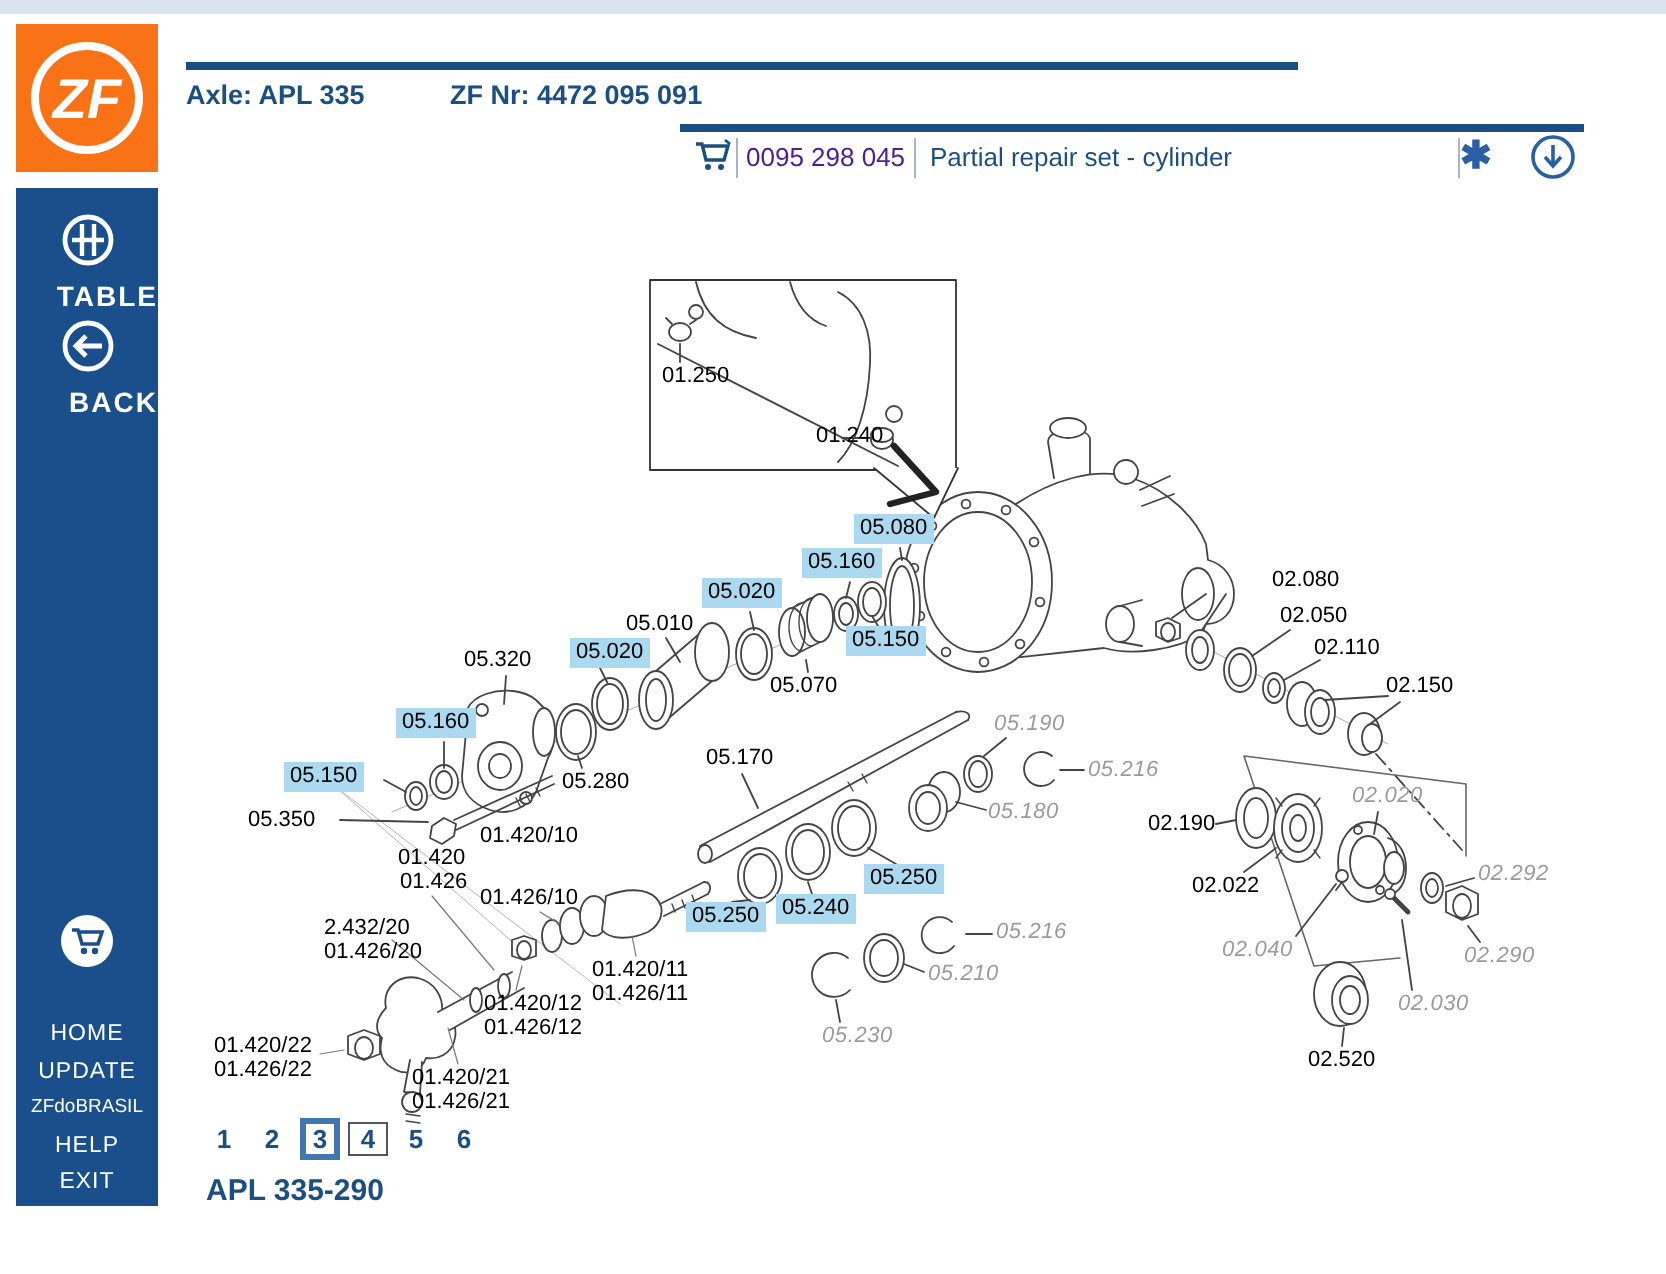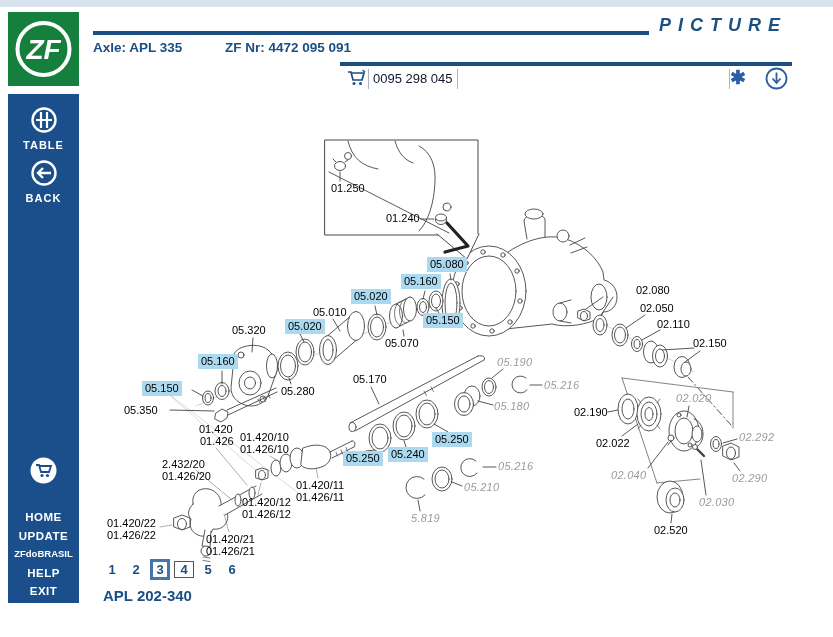--- a/index.html
+++ b/index.html
@@ -4,37 +4,37 @@
 <style>
   html,body { margin:0; padding:0; background:#fff; }
   body { font-family:"Liberation Sans", sans-serif; }
   .screen { position:relative; width:833px; height:637px; background:#fff; overflow:hidden; }
   .abs { position:absolute; }
 
   
   .topstrip { left:0; top:0; width:833px; height:7px; background:#d9e3f0; }
 
   
-  .logo-box { left:8px; top:12px; width:71px; height:74px; background:#15803d; }
+  .logo-box { left:8px; top:12px; width:71px; height:74px; background:#f97316; }
   .sidebar { left:8px; top:94px; width:71px; height:509px; background:#1a4f8b; color:#fff; }
   .nav-item { position:absolute; left:0; width:71px; text-align:center; }
-  .nav-item .nav-label { display:block; margin-top:1px; font-size:11px; font-weight:bold; letter-spacing:1px; color:#fff; }
+  .nav-item .nav-label { display:block; margin-top:1px; font-size:14px; font-weight:bold; letter-spacing:1px; color:#fff;text-align:right; }
   .nav-table { top:12px; } .nav-back { top:65px; } .nav-print { top:117px; }
   .side-cart { position:absolute; left:22px; top:363px; }
   .side-links { position:absolute; left:0; top:414px; width:71px; text-align:center; }
-  .side-link { display:block; font-weight:bold; color:#fff; font-size:11.5px; letter-spacing:0.5px; line-height:18.5px; cursor:pointer; }
+  .side-link { display:block; font-weight:normal; color:#fff; font-size:11.5px; letter-spacing:0.5px; line-height:18.5px; cursor:pointer; }
   .side-link.small { font-size:9.5px; letter-spacing:0; }
 
   
   .h-rule1 { left:93px; top:31px; width:556px; height:4px; background:#1b4e82; }
   .h-rule2 { left:340px; top:62px; width:452px; height:4px; background:#1b4e82; }
   .picture-title { left:659px; top:15px; font-size:18px; font-weight:bold; font-style:italic; letter-spacing:7px; color:#1b4e82; white-space:nowrap; }
   .axle-label { left:93px; top:40px; font-size:13.5px; font-weight:bold; color:#1b4e82; }
   .zfnr-label { left:225px; top:40px; font-size:13.5px; font-weight:bold; color:#1b4e82; }
-  .order-number { left:373px; top:71px; font-size:13px; color:#0f172a; }
+  .order-number { left:373px; top:71px; font-size:13px; color:#4c1d95; }
   .part-desc { left:465px; top:71px; font-size:13px; color:#1c4e7f; }
   .vdiv { width:1px; background:#a8b4c6; top:69px; height:20px; }
   .vdiv1 { left:368px; } .vdiv2 { left:457px; } .vdiv3 { left:729px; }
   .asterisk { left:730px; top:66px; font-size:19px; font-weight:bold; color:#2a5fa5; cursor:pointer; }
   .dl-icon { left:765px; top:67px; cursor:pointer; }
   .hdr-cart { left:347px; top:69px; cursor:pointer; }
 
   
   .part-label { position:absolute; font-size:11px; line-height:13px; color:#000; white-space:nowrap; cursor:pointer; }
   .part-label.hl { background:#abdaf0; padding:1px 3px; margin:-1px 0 0 -3px; }
@@ -89,36 +89,36 @@
     <div class="side-links">
         <span class="side-link">HOME</span>
         <span class="side-link">UPDATE</span>
         <span class="side-link small">ZFdoBRASIL</span>
         <span class="side-link">HELP</span>
         <span class="side-link">EXIT</span>
       </div>
   </div>
 
   <div class="abs h-rule1"></div>
-  <div class="abs picture-title">PICTURE</div>
   <div class="abs axle-label">Axle: APL 335</div>
   <div class="abs zfnr-label">ZF Nr: 4472 095 091</div>
   <div class="abs h-rule2"></div>
 
   <div class="abs hdr-cart">
     <svg width="20" height="18" viewBox="0 0 20 18">
       <path d="M1,3 H4 L6,11 H15 L17,4 H5" fill="none" stroke="#1c4e7f" stroke-width="1.7"></path>
       <path d="M15.5,1 L18,3" stroke="#1c4e7f" stroke-width="1.4"></path>
       <circle cx="7" cy="14.5" r="1.5" fill="#1c4e7f"></circle>
       <circle cx="13.5" cy="14.5" r="1.5" fill="#1c4e7f"></circle>
     </svg>
   </div>
   <div class="abs vdiv vdiv1"></div>
   <div class="abs order-number">0095 298 045</div>
   <div class="abs vdiv vdiv2"></div>
+  <div class="abs part-desc">Partial repair set - cylinder</div>
   <div class="abs vdiv vdiv3"></div>
   <div class="abs asterisk">✱</div>
   <div class="abs dl-icon">
     <svg width="23" height="23" viewBox="0 0 23 23">
       <circle cx="11.5" cy="11.5" r="10" fill="none" stroke="#2a5fa5" stroke-width="1.8"></circle>
       <path d="M11.5,5.5 V15 M7.5,11.5 L11.5,16 L15.5,11.5" fill="none" stroke="#2a5fa5" stroke-width="1.8"></path>
     </svg>
   </div>
 
   <svg class="abs diagram" width="833" height="637" viewBox="0 0 833 637">
@@ -331,21 +331,21 @@
       <line x1="196" y1="470" x2="232" y2="500" stroke="#777" stroke-width="0.6"></line>
       <line x1="318" y1="478" x2="316" y2="468" stroke="#777" stroke-width="0.6"></line>
       <line x1="258" y1="495" x2="261" y2="483" stroke="#777" stroke-width="0.6"></line>
       <line x1="160" y1="527" x2="172" y2="525" stroke="#777" stroke-width="0.6"></line>
       <line x1="229" y1="532" x2="224" y2="514" stroke="#777" stroke-width="0.6"></line>
     </g>
   </svg>
 
   <div class="abs" style="left:0;top:0;width:738px;height:637px;" id="labels-layer">
       <div class="part-label" style="left: 331px; top: 182px;">01.250</div>
-      <div class="part-label" style="left: 386px; top: 212px;">01.240</div>
+      <div class="part-label" style="left: 408px; top: 212px;">01.240</div>
       <div class="part-label hl" style="left: 430px; top: 258px;">05.080</div>
       <div class="part-label hl" style="left: 404px; top: 275px;">05.160</div>
       <div class="part-label hl" style="left: 354px; top: 290px;">05.020</div>
       <div class="part-label hl" style="left: 426px; top: 314px;">05.150</div>
       <div class="part-label" style="left: 313px; top: 306px;">05.010</div>
       <div class="part-label" style="left: 232px; top: 324px;">05.320</div>
       <div class="part-label hl" style="left: 288px; top: 320px;">05.020</div>
       <div class="part-label" style="left: 385px; top: 337px;">05.070</div>
       <div class="part-label hl" style="left: 201px; top: 355px;">05.160</div>
       <div class="part-label hl" style="left: 145px; top: 382px;">05.150</div>
@@ -357,32 +357,32 @@
       <div class="part-label ghost" style="left: 494px; top: 400px;">05.180</div>
       <div class="part-label" style="left: 596px; top: 284px; padding-left: 40px;">02.080</div>
       <div class="part-label" style="left: 640px; top: 302px;">02.050</div>
       <div class="part-label" style="left: 657px; top: 318px; text-align: right;">02.110</div>
       <div class="part-label" style="left: 693px; top: 337px;">02.150</div>
       <div class="part-label hl" style="left: 435px; top: 433px;">05.250</div>
       <div class="part-label hl" style="left: 391px; top: 448px;">05.240</div>
       <div class="part-label hl" style="left: 346px; top: 452px;">05.250</div>
       <div class="part-label ghost" style="left: 498px; top: 460px;">05.216</div>
       <div class="part-label ghost" style="left: 464px; top: 481px;">05.210</div>
-      <div class="part-label ghost" style="left: 411px; top: 512px;">5.819</div>
+      <div class="part-label ghost" style="left: 411px; top: 512px;">05.230</div>
       <div class="part-label" style="left: 574px; top: 406px;">02.190</div>
       <div class="part-label ghost" style="left: 676px; top: 392px;">02.020</div>
       <div class="part-label" style="left: 596px; top: 437px;">02.022</div>
       <div class="part-label ghost" style="left: 611px; top: 469px;">02.040</div>
       <div class="part-label ghost" style="left: 739px; top: 431px;">02.292</div>
       <div class="part-label ghost" style="left: 732px; top: 472px;">02.290</div>
       <div class="part-label ghost" style="left: 699px; top: 496px;">02.030</div>
       <div class="part-label" style="left: 654px; top: 524px;">02.520</div>
       <div class="part-label" style="left: 199px; top: 423px;">01.420</div>
       <div class="part-label" style="left: 200px; top: 435px;">01.426</div>
-      <div class="part-label" style="left: 240px; top: 431px;">01.420/10</div>
+      <div class="part-label" style="left: 240px; top: 412px;">01.420/10</div>
       <div class="part-label" style="left: 240px; top: 443px;">01.426/10</div>
       <div class="part-label" style="left: 162px; top: 458px;">2.432/20</div>
       <div class="part-label" style="left: 162px; top: 470px;">01.426/20</div>
       <div class="part-label" style="left: 296px; top: 479px;">01.420/11</div>
       <div class="part-label" style="left: 296px; top: 491px;">01.426/11</div>
       <div class="part-label" style="left: 242px; top: 496px;">01.420/12</div>
       <div class="part-label" style="left: 242px; top: 508px;">01.426/12</div>
       <div class="part-label" style="left: 107px; top: 517px;">01.420/22</div>
       <div class="part-label" style="left: 107px; top: 529px;">01.426/22</div>
       <div class="part-label" style="left: 206px; top: 533px;">01.420/21</div>
@@ -390,15 +390,15 @@
     </div>
 
   <div class="abs pager" id="pager">
       <span class="page-num">1</span>
       <span class="page-num">2</span>
       <span class="page-num current">3</span>
       <span class="page-num boxed">4</span>
       <span class="page-num">5</span>
       <span class="page-num">6</span>
     </div>
-  <div class="abs drawing-ref">APL 202-340</div>
+  <div class="abs drawing-ref">APL 335-290</div>
 
 </div>
 
 </body></html>

